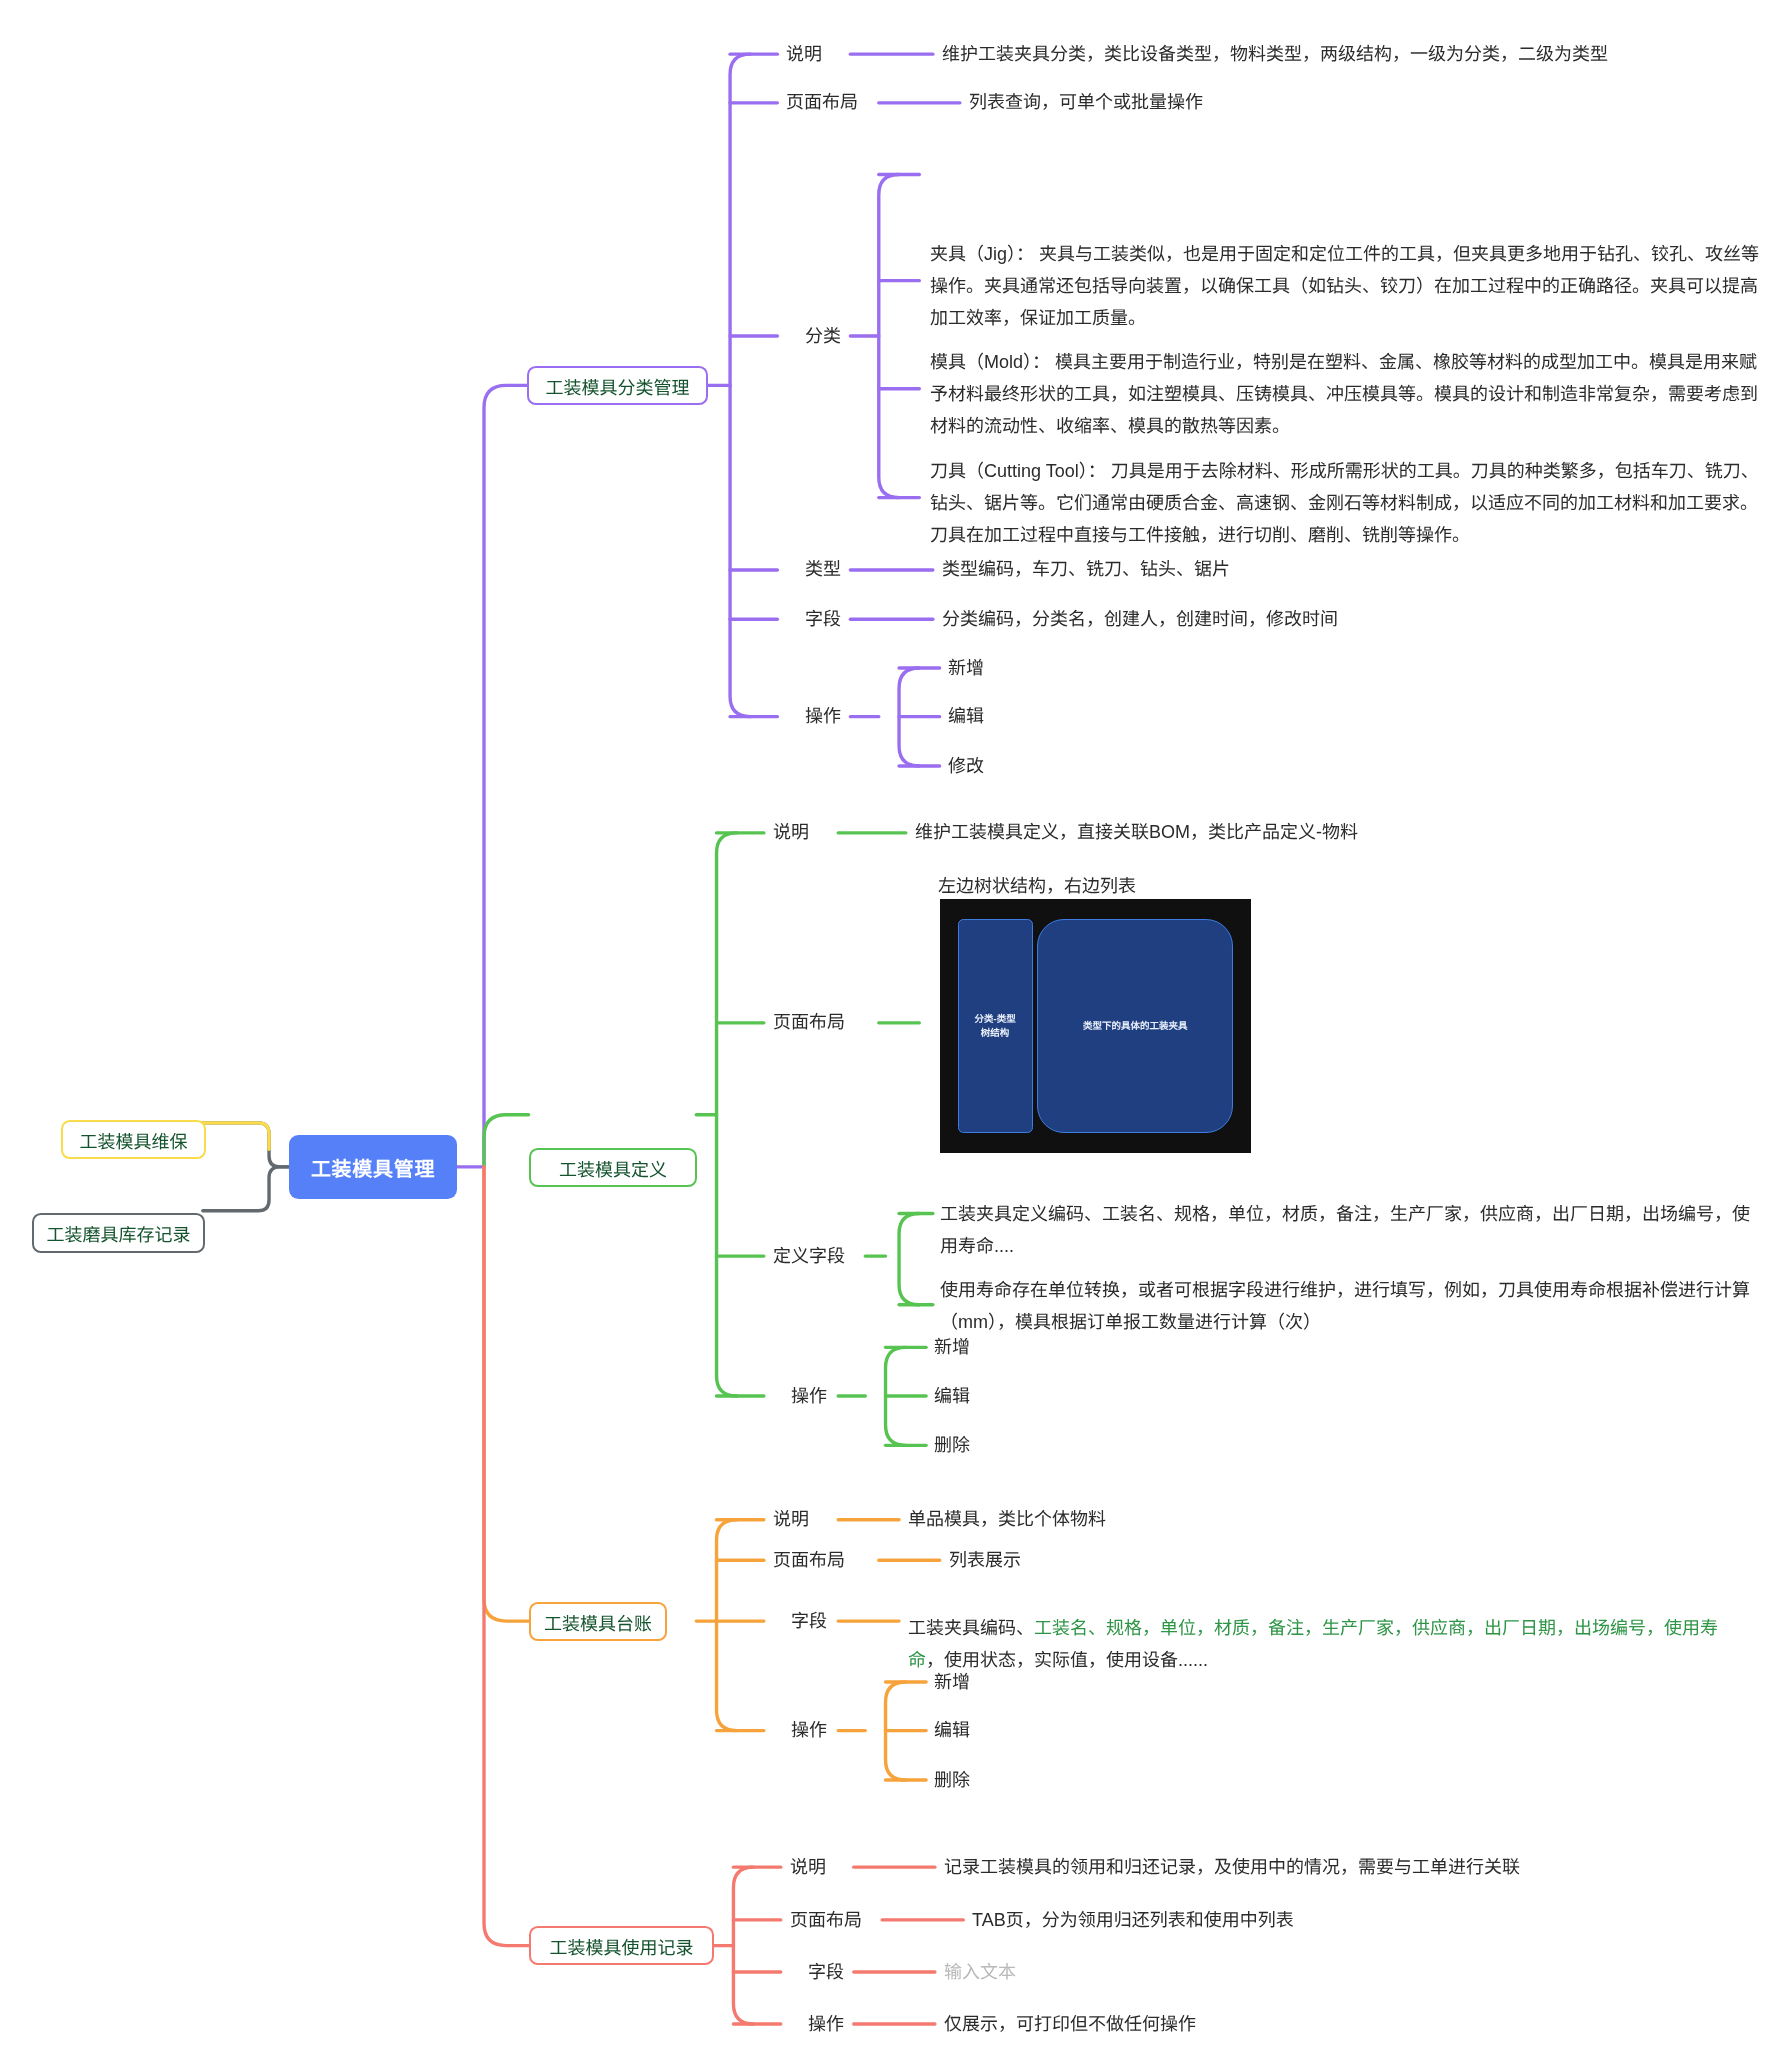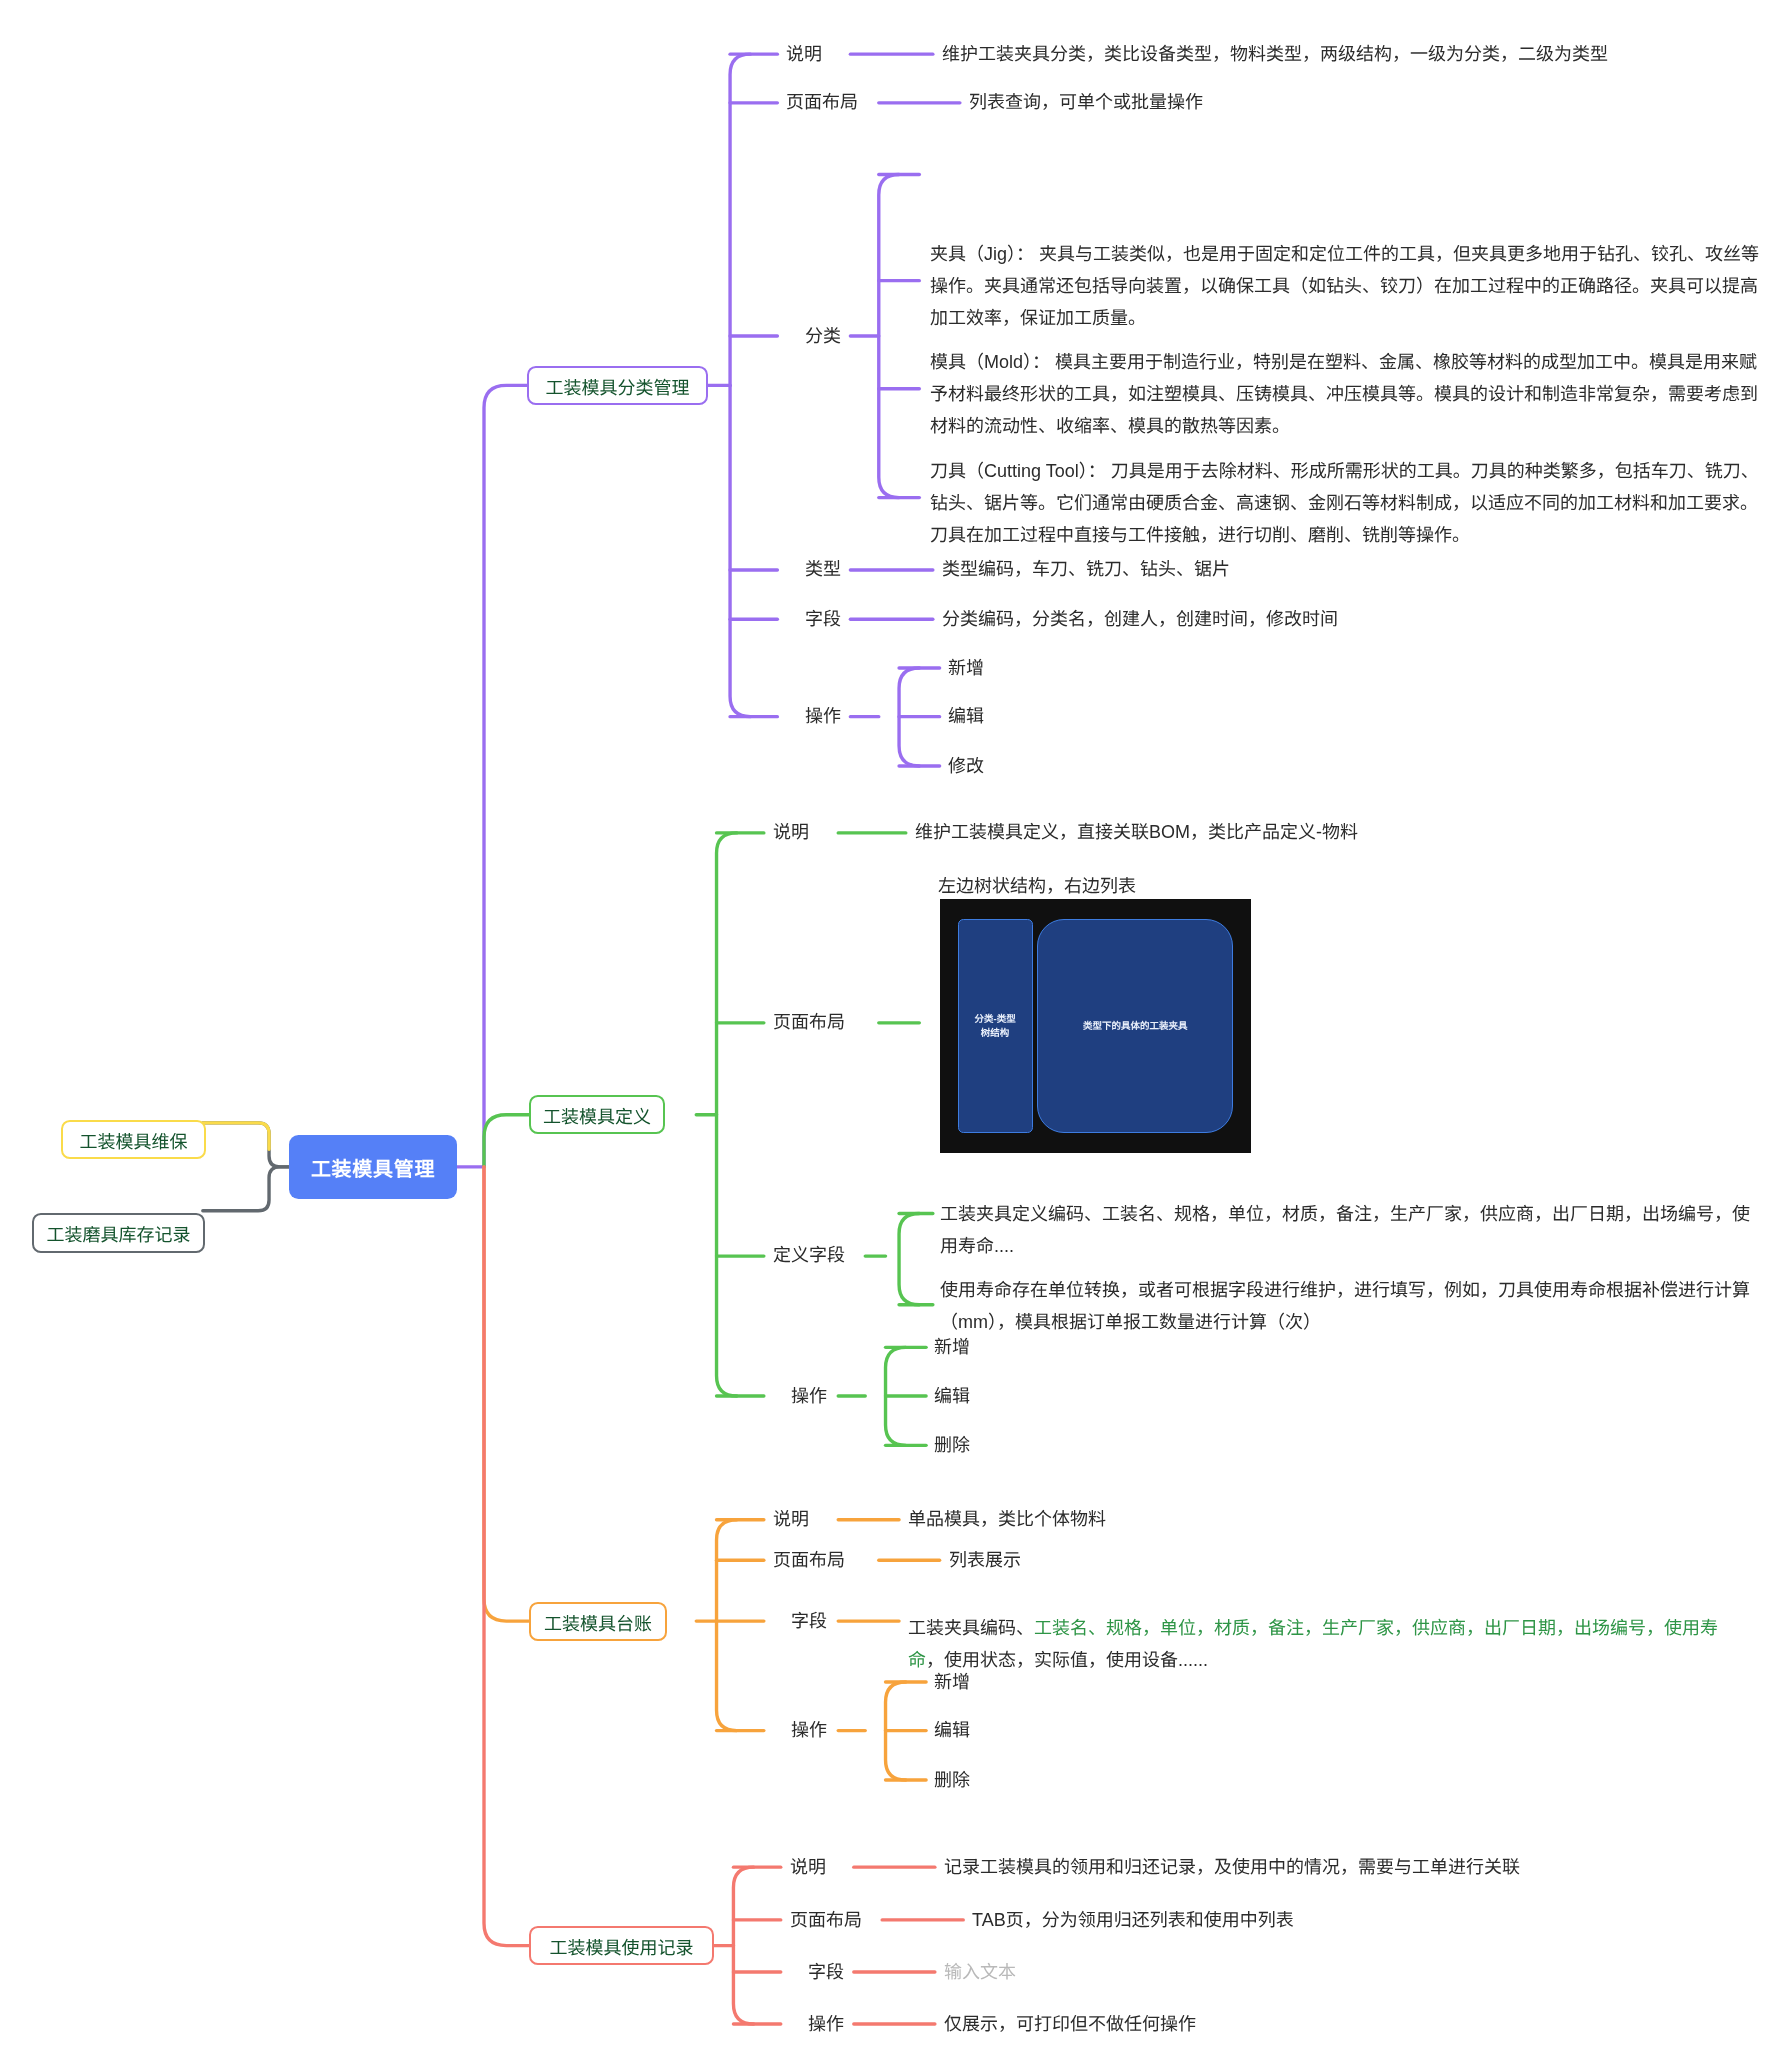--- a/index.html
+++ b/index.html
@@ -237,40 +237,40 @@
   <div class="label" style="left:942px; top:560px;">类型编码，车刀、铣刀、钻头、锯片</div>
 
   <div class="label" style="left:805px; top:610px;">字段</div>
   <div class="label" style="left:942px; top:610px;">分类编码，分类名，创建人，创建时间，修改时间</div>
 
   <div class="label" style="left:805px; top:707px;">操作</div>
   <div class="label" style="left:948px; top:659px;">新增</div>
   <div class="label" style="left:948px; top:707px;">编辑</div>
   <div class="label" style="left:948px; top:757px;">修改</div>
 
-  <div class="node pill green" style="left:529px; top:1095px; width:136px; height:39px;align-items:center;">
+  <div class="node pill green" style="left:529px; top:1148px; width:168px; height:39px;align-items:center;">
     <span>工装模具定义</span>
   </div>
 
   <div class="label" style="left:773px; top:823px;">说明</div>
   <div class="label" style="left:915px; top:823px;">维护工装模具定义，直接关联BOM，类比产品定义-物料</div>
 
   <div class="label" style="left:773px; top:1013px;">页面布局</div>
   <div class="mock-cap" style="left:938px; top:871px;">左边树状结构，右边列表</div>
   <div class="mock" style="left:940px; top:899px; width:311px; height:254px;">
     <div class="mock-pane mock-left">
       <span style="white-space:pre-line;">分类-类型
 树结构</span>
     </div>
     <div class="mock-pane mock-right">
       <span>类型下的具体的工装夹具</span>
     </div>
   </div>
 
-  <div class="label" style="left:773px; top:1247px;font-family:Liberation Mono, monospace;">定义字段</div>
+  <div class="label" style="left:773px; top:1247px;">定义字段</div>
   <div class="para" style="left:940px; top:1198px; width:826px;">工装夹具定义编码、工装名、规格，单位，材质，备注，生产厂家，供应商，出厂日期，出场编号，使用寿命....</div>
   <div class="para" style="left:940px; top:1274px; width:826px;">使用寿命存在单位转换，或者可根据字段进行维护，进行填写，例如，刀具使用寿命根据补偿进行计算（mm），模具根据订单报工数量进行计算（次）</div>
 
   <div class="label" style="left:791px; top:1387px;">操作</div>
   <div class="label" style="left:934px; top:1338px;">新增</div>
   <div class="label" style="left:934px; top:1387px;">编辑</div>
   <div class="label" style="left:934px; top:1436px;">删除</div>
 
   <div class="node pill orange" style="left:529px; top:1602px; width:138px; height:39px;">
     <span>工装模具台账</span>

